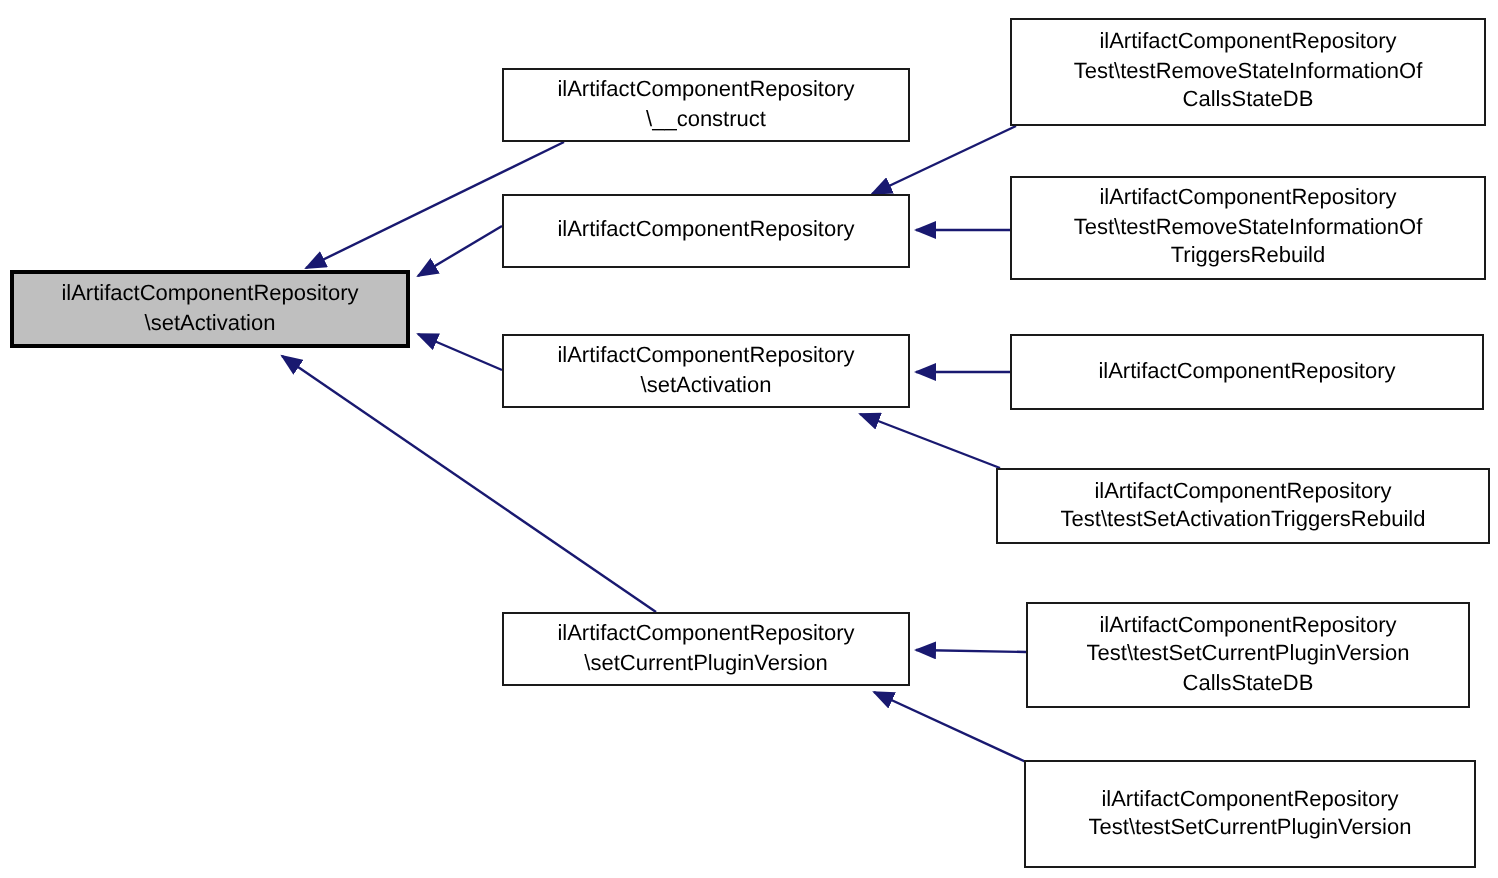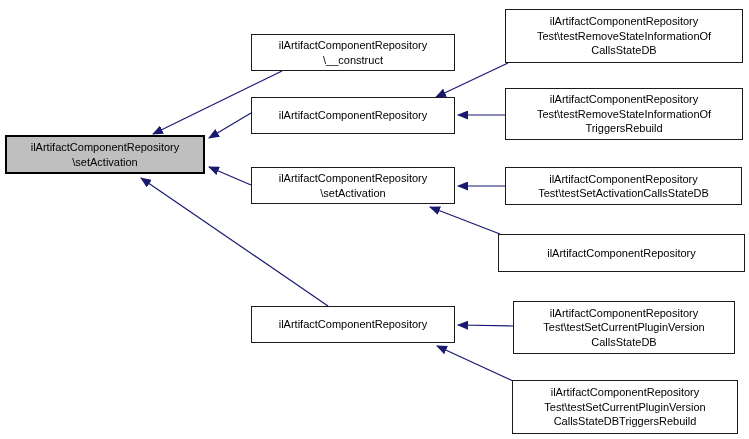--- a/index.html
+++ b/index.html
@@ -65,42 +65,42 @@
       </div>
       <div class="node" style="left: 251px; top: 97px; width: 204px; height: 37px;">
         <div class="line">ilArtifactComponentRepository</div>
       </div>
       <div class="node" style="left: 251px; top: 167px; width: 204px; height: 37px;">
         <div class="line">ilArtifactComponentRepository</div>
         <div class="line">\setActivation</div>
       </div>
       <div class="node" style="left: 251px; top: 306px; width: 204px; height: 37px;">
         <div class="line">ilArtifactComponentRepository</div>
+        <div class="line">\setCurrentPluginVersion</div>
       </div>
       <div class="node" style="left: 505px; top: 9px; width: 238px; height: 54px;">
         <div class="line">ilArtifactComponentRepository</div>
         <div class="line">Test\testRemoveStateInformationOf</div>
         <div class="line">CallsStateDB</div>
       </div>
       <div class="node" style="left: 505px; top: 88px; width: 238px; height: 52px;">
         <div class="line">ilArtifactComponentRepository</div>
         <div class="line">Test\testRemoveStateInformationOf</div>
         <div class="line">TriggersRebuild</div>
       </div>
       <div class="node" style="left: 505px; top: 167px; width: 237px; height: 38px;">
         <div class="line">ilArtifactComponentRepository</div>
-        <div class="line">Test\testSetActivationCallsStateDB</div>
       </div>
       <div class="node" style="left: 498px; top: 234px; width: 247px; height: 38px;">
         <div class="line">ilArtifactComponentRepository</div>
+        <div class="line">Test\testSetActivationTriggersRebuild</div>
       </div>
       <div class="node" style="left: 513px; top: 301px; width: 222px; height: 53px;">
         <div class="line">ilArtifactComponentRepository</div>
         <div class="line">Test\testSetCurrentPluginVersion</div>
         <div class="line">CallsStateDB</div>
       </div>
       <div class="node" style="left: 512px; top: 380px; width: 226px; height: 54px;">
         <div class="line">ilArtifactComponentRepository</div>
         <div class="line">Test\testSetCurrentPluginVersion</div>
-        <div class="line">CallsStateDBTriggersRebuild</div>
       </div>
     </div>
 </div>
 
 </body></html>

